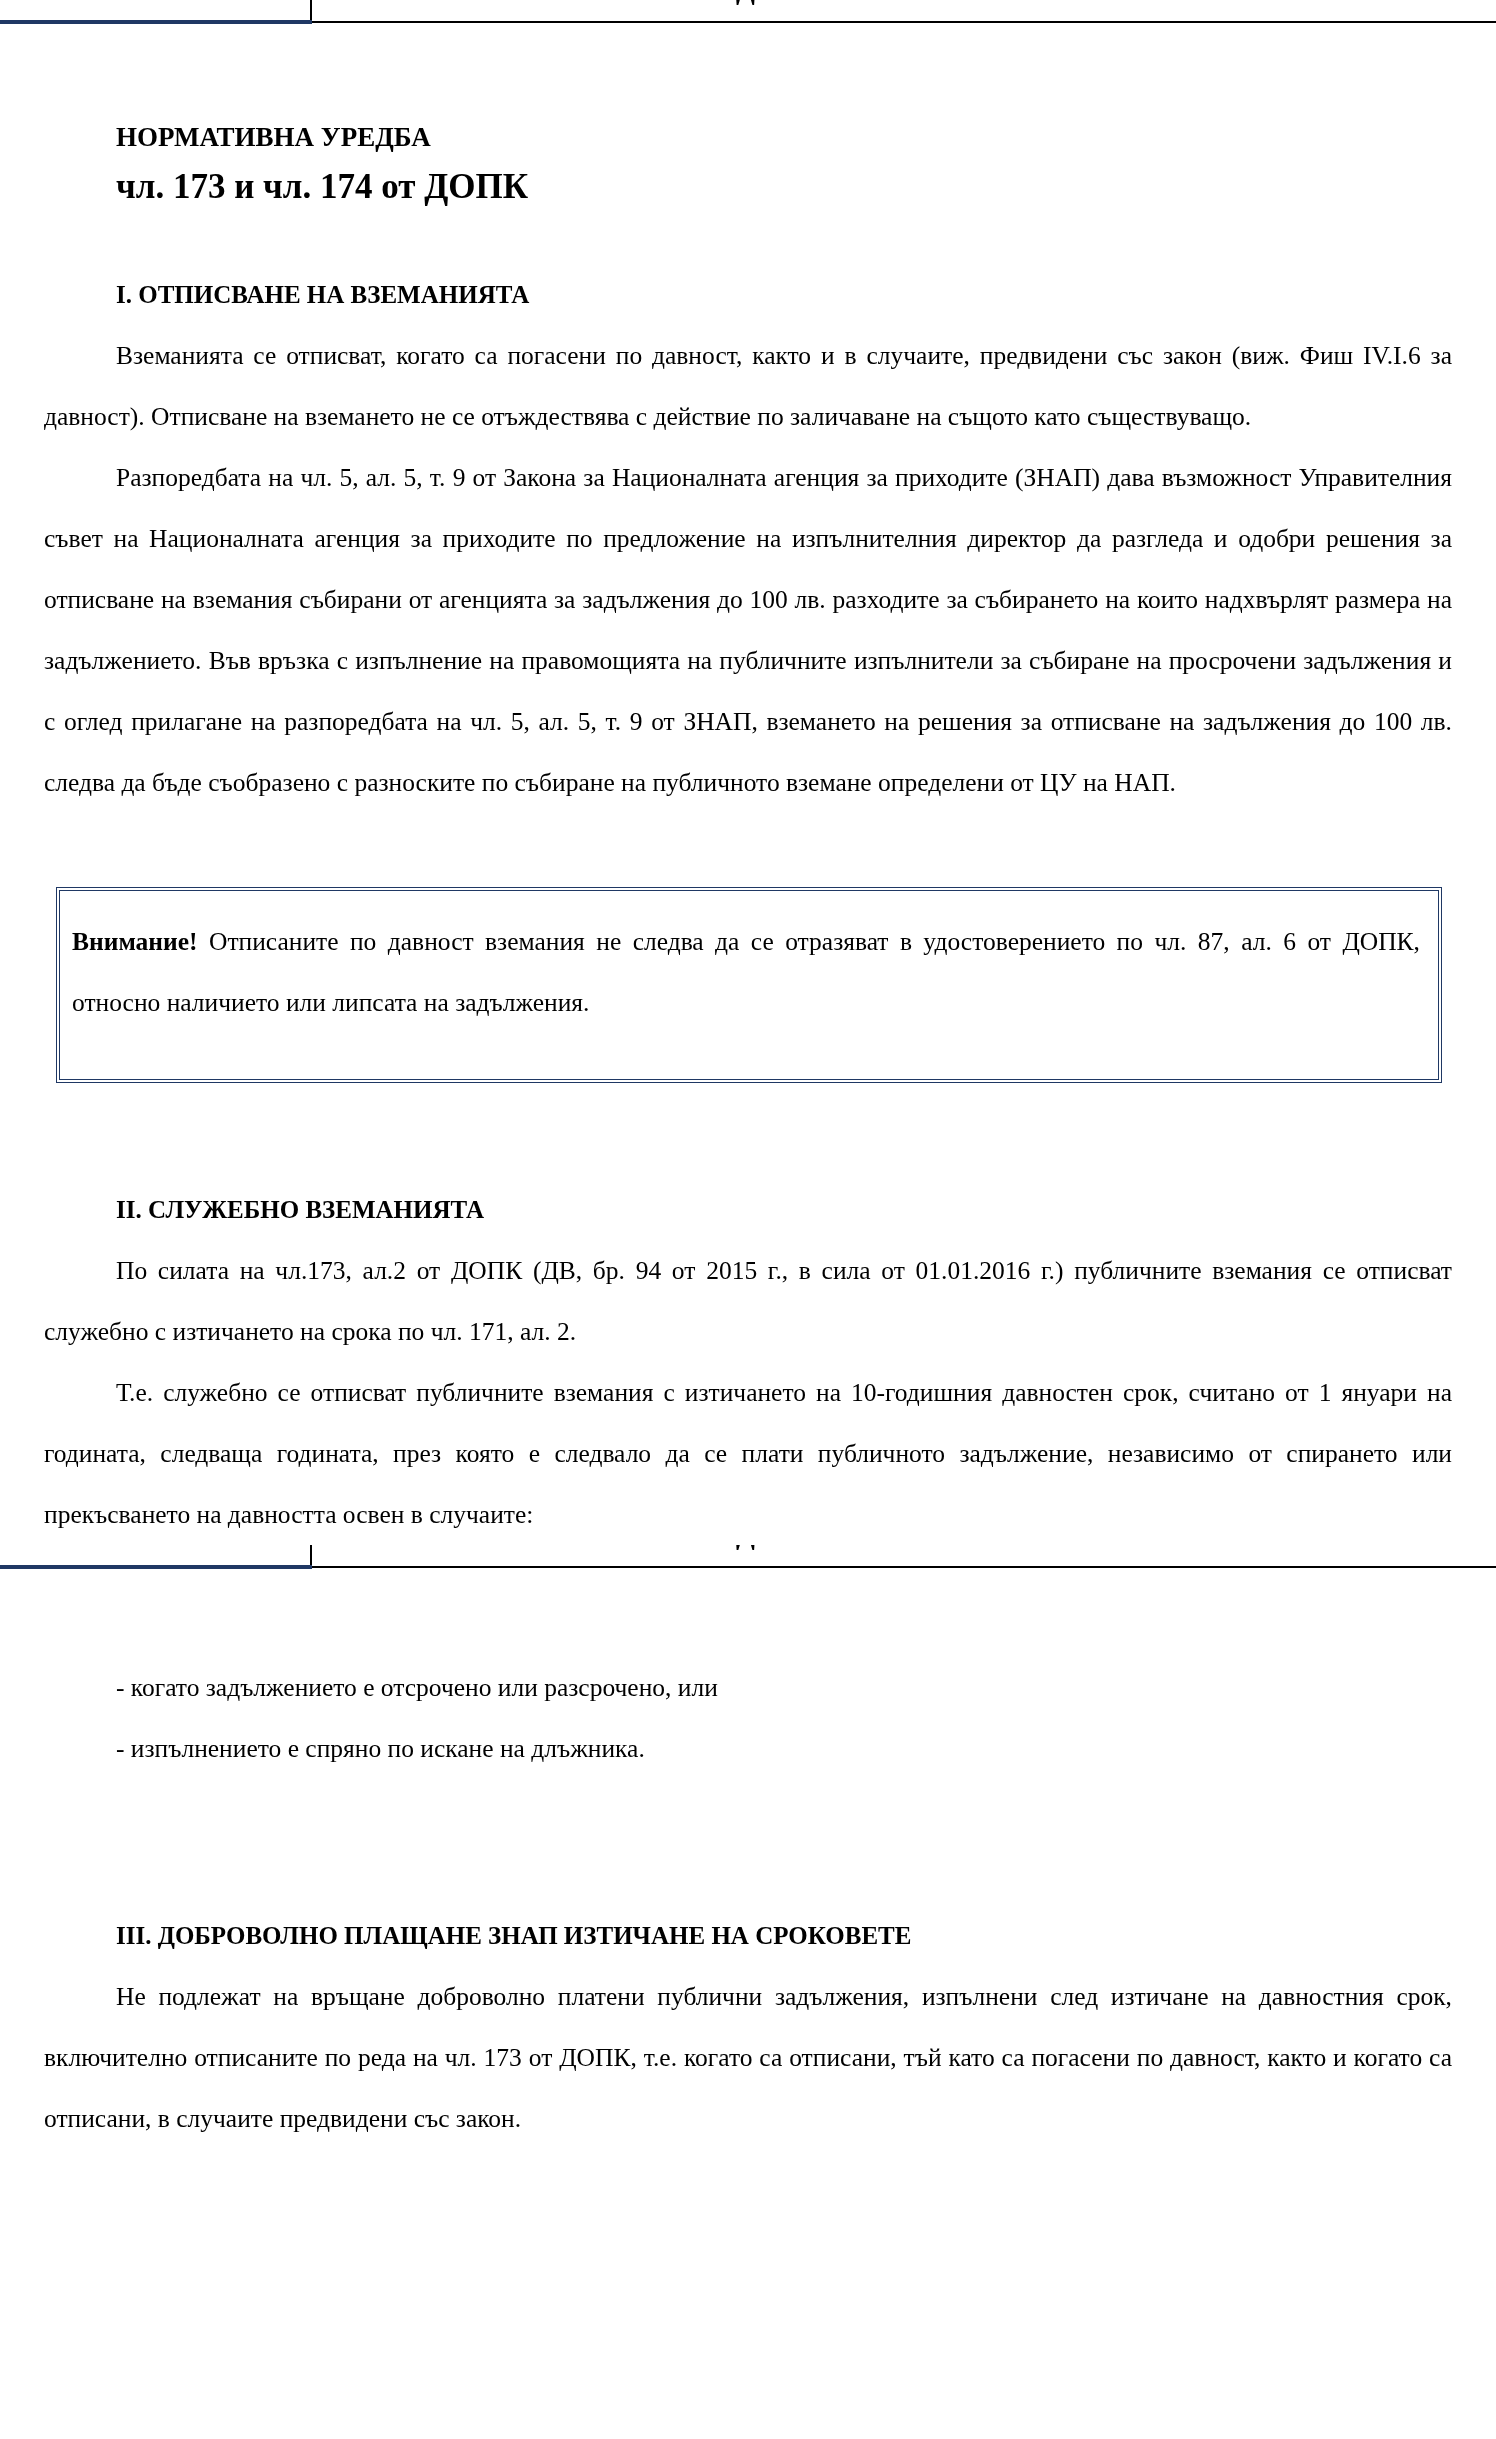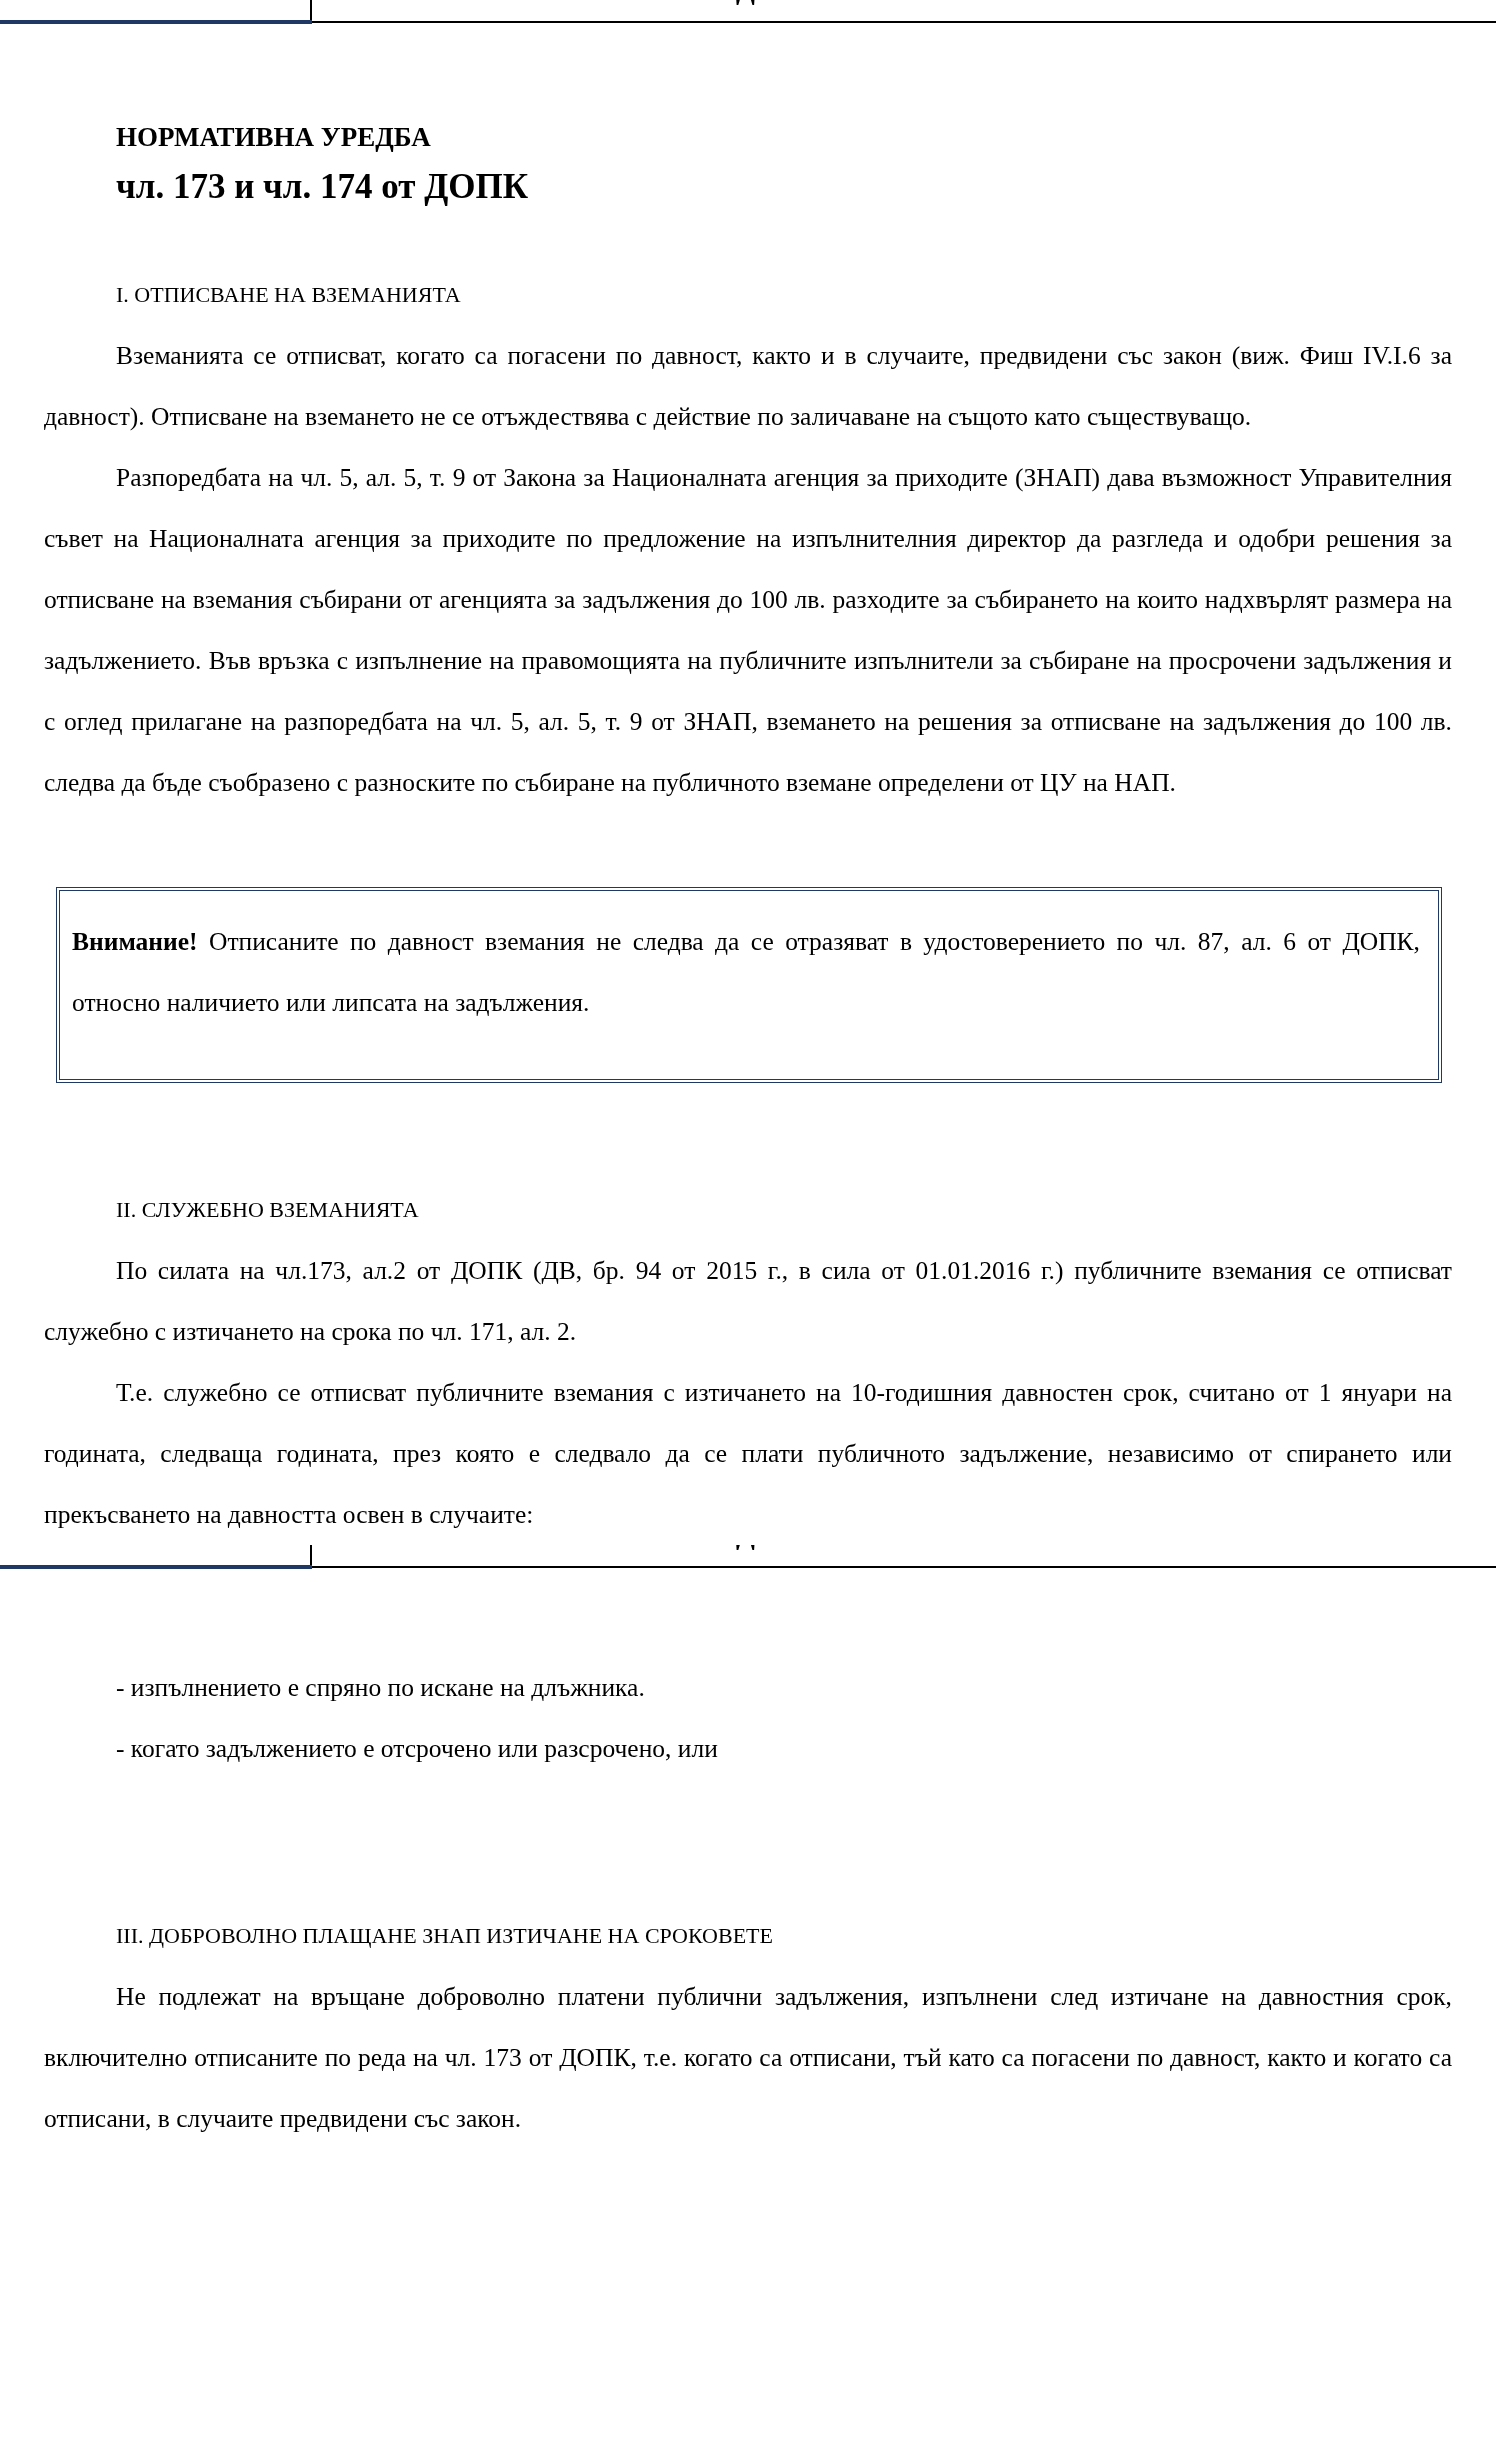--- a/index.html
+++ b/index.html
@@ -78,22 +78,22 @@
     margin: 0;
     font-size: 25.5px;
     line-height: 61px;
     text-align: justify;
     text-justify: inter-word;
     text-indent: 72px;
   }
 
   h3.heading {
     margin: 0;
-    font-size: 22px;
-    font-weight: normal;
+    font-size: 25px;
+    font-weight: bold;
     line-height: 61px;
     text-indent: 72px;
   }
   h2.doc-title {
     margin: 0;
     font-size: 27px;
     font-weight: bold;
     line-height: 50px;
     text-indent: 72px;
   }
@@ -174,22 +174,22 @@
     <div class="hdr-title">СЛЕД ИЗТИЧАНЕ НА СРОКОВЕТЕ</div>
     <div class="hdr-vline"></div>
     <div class="hdr-rule-blue"></div>
     <div class="hdr-rule-black"></div>
   </div>
 
   <div class="content">
 
     <div class="spacer-lg"></div>
 
+    <p class="bullet-line">- когато задължението е отсрочено или разсрочено, или</p>
     <p class="bullet-line">- изпълнението е спряно по искане на длъжника.</p>
-    <p class="bullet-line">- когато задължението е отсрочено или разсрочено, или</p>
 
     <div class="spacer-md"></div>
 
 
     <div class="spacer-lg"></div>
 
     <h3 class="heading"><span>III</span><span>. ДОБРОВОЛНО ПЛАЩАНЕ ЗНАП ИЗТИЧАНЕ НА СРОКОВЕТЕ</span></h3>
 
     <p class="body">Не подлежат на връщане доброволно платени публични задължения, изпълнени след изтичане на давностния срок, включително отписаните по реда на чл. 173 от ДОПК, т.е. когато са отписани, тъй като са погасени по давност, както и когато са отписани, в случаите предвидени със закон.</p>
   </div>

